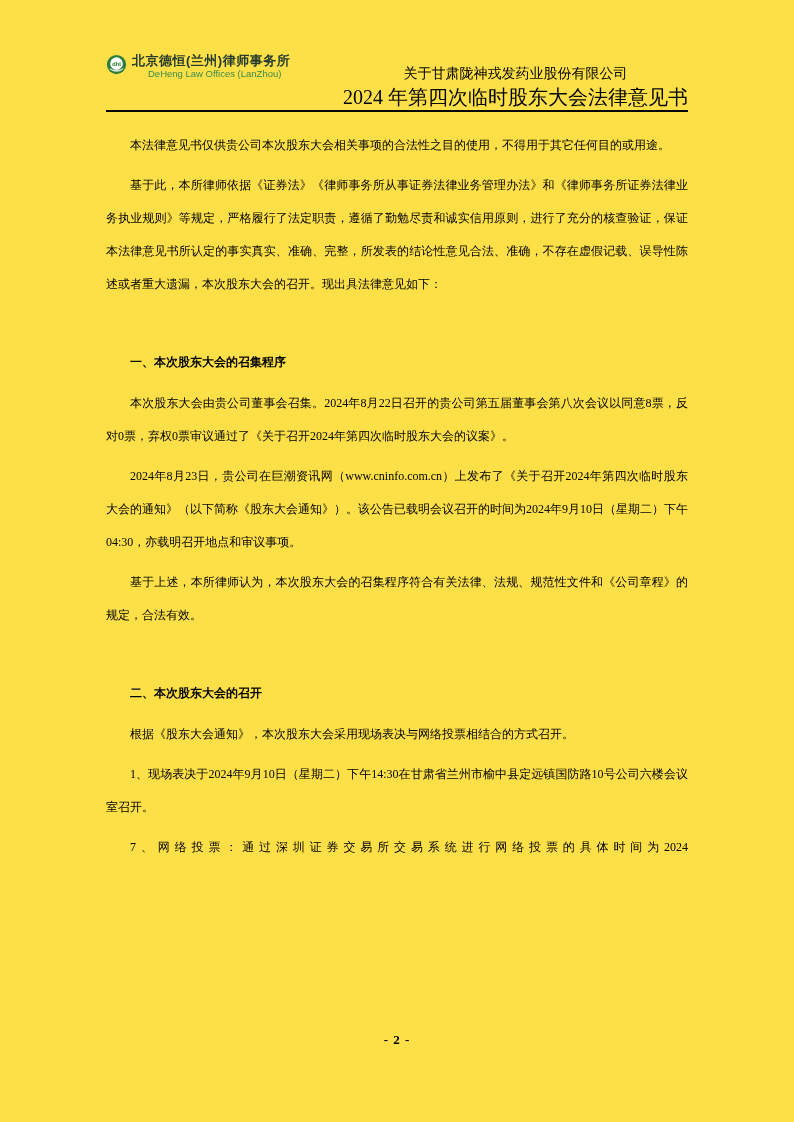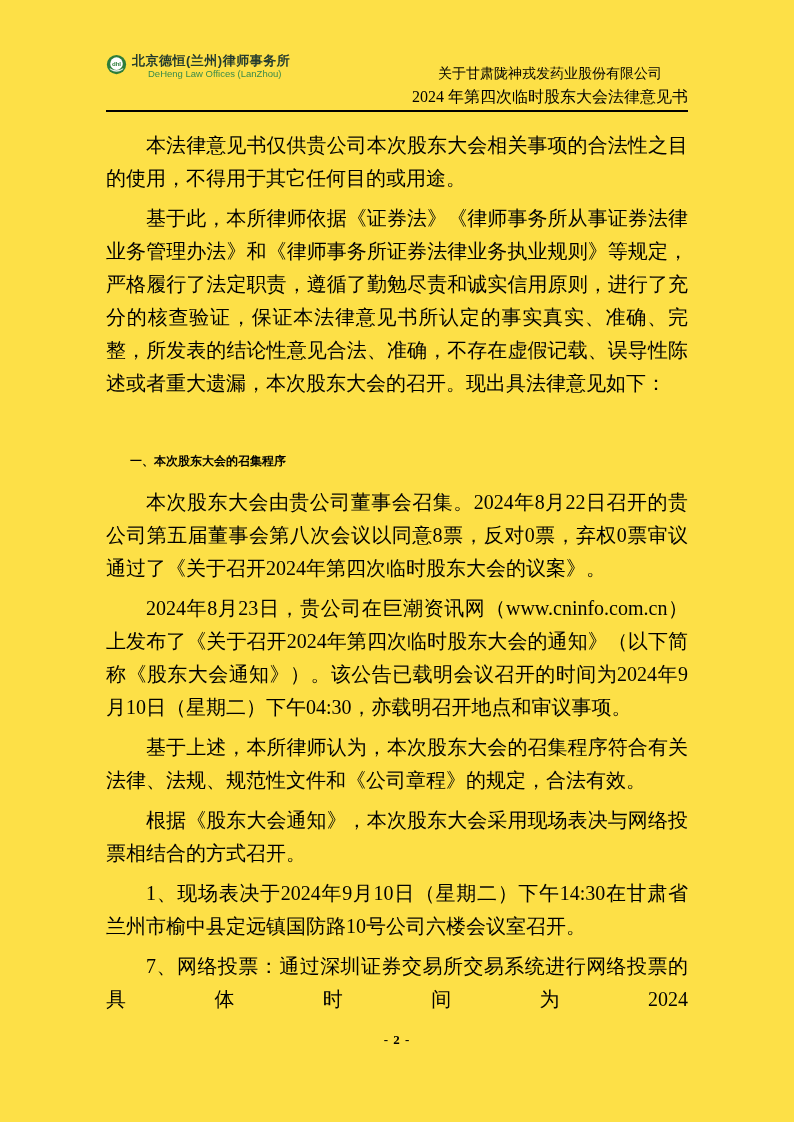--- a/index.html
+++ b/index.html
@@ -55,36 +55,36 @@
   }
   .title-block {
     text-align: center;
     margin-top: 9px;
   }
   .title-line1 {
     font-size: 14px;
     line-height: 23px;
   }
   .title-line2 {
-    font-size: 16px;
+    font-size: 20px;
     line-height: 24px;
     font-family: Liberation Serif, serif;
   }
   .header-rule {
     border: none;
     border-top: 2px solid #000000;
     margin: 1px 106px 0 106px;
   }
   
   .doc-body {
     margin: 0 106px;
     padding-top: 17px;
   }
   .doc-body p {
-    font-size: 20px;
+    font-size: 12px;
     line-height: 33px;
     text-align: justify;
     text-indent: 2em;
     margin: 0 0 7px 0;
   }
   .doc-body p.fill-line {
     text-align-last: justify;
   }
   .doc-body h3.sec {
     font-size: 12px;
@@ -133,20 +133,21 @@
 
   <hr class="header-rule">
 
   <main class="doc-body">
     <p>本法律意见书仅供贵公司本次股东大会相关事项的合法性之目的使用，不得用于其它任何目的或用途。</p>
     <p>基于此，本所律师依据《证券法》《律师事务所从事证券法律业务管理办法》和《律师事务所证券法律业务执业规则》等规定，严格履行了法定职责，遵循了勤勉尽责和诚实信用原则，进行了充分的核查验证，保证本法律意见书所认定的事实真实、准确、完整，所发表的结论性意见合法、准确，不存在虚假记载、误导性陈述或者重大遗漏，本次股东大会的召开。现出具法律意见如下：</p>
     <h3 class="sec">一、本次股东大会的召集程序</h3>
     <p>本次股东大会由贵公司董事会召集。2024年8月22日召开的贵公司第五届董事会第八次会议以同意8票，反对0票，弃权0票审议通过了《关于召开2024年第四次临时股东大会的议案》。</p>
     <p>2024年8月23日，贵公司在巨潮资讯网（www.cninfo.com.cn）上发布了《关于召开2024年第四次临时股东大会的通知》（以下简称《股东大会通知》）。该公告已载明会议召开的时间为2024年9月10日（星期二）下午04:30，亦载明召开地点和审议事项。</p>
     <p>基于上述，本所律师认为，本次股东大会的召集程序符合有关法律、法规、规范性文件和《公司章程》的规定，合法有效。</p>
+    <h3 class="sec">二、本次股东大会的召开</h3>
     <p>根据《股东大会通知》，本次股东大会采用现场表决与网络投票相结合的方式召开。</p>
     <p>1、现场表决于2024年9月10日（星期二）下午14:30在甘肃省兰州市榆中县定远镇国防路10号公司六楼会议室召开。</p>
     <p class="fill-line">7、网络投票：通过深圳证券交易所交易系统进行网络投票的具体时间为2024</p>
   </main>
 
   <footer class="page-number">- 2 -</footer>
 
 </div>
 
 </body></html>

